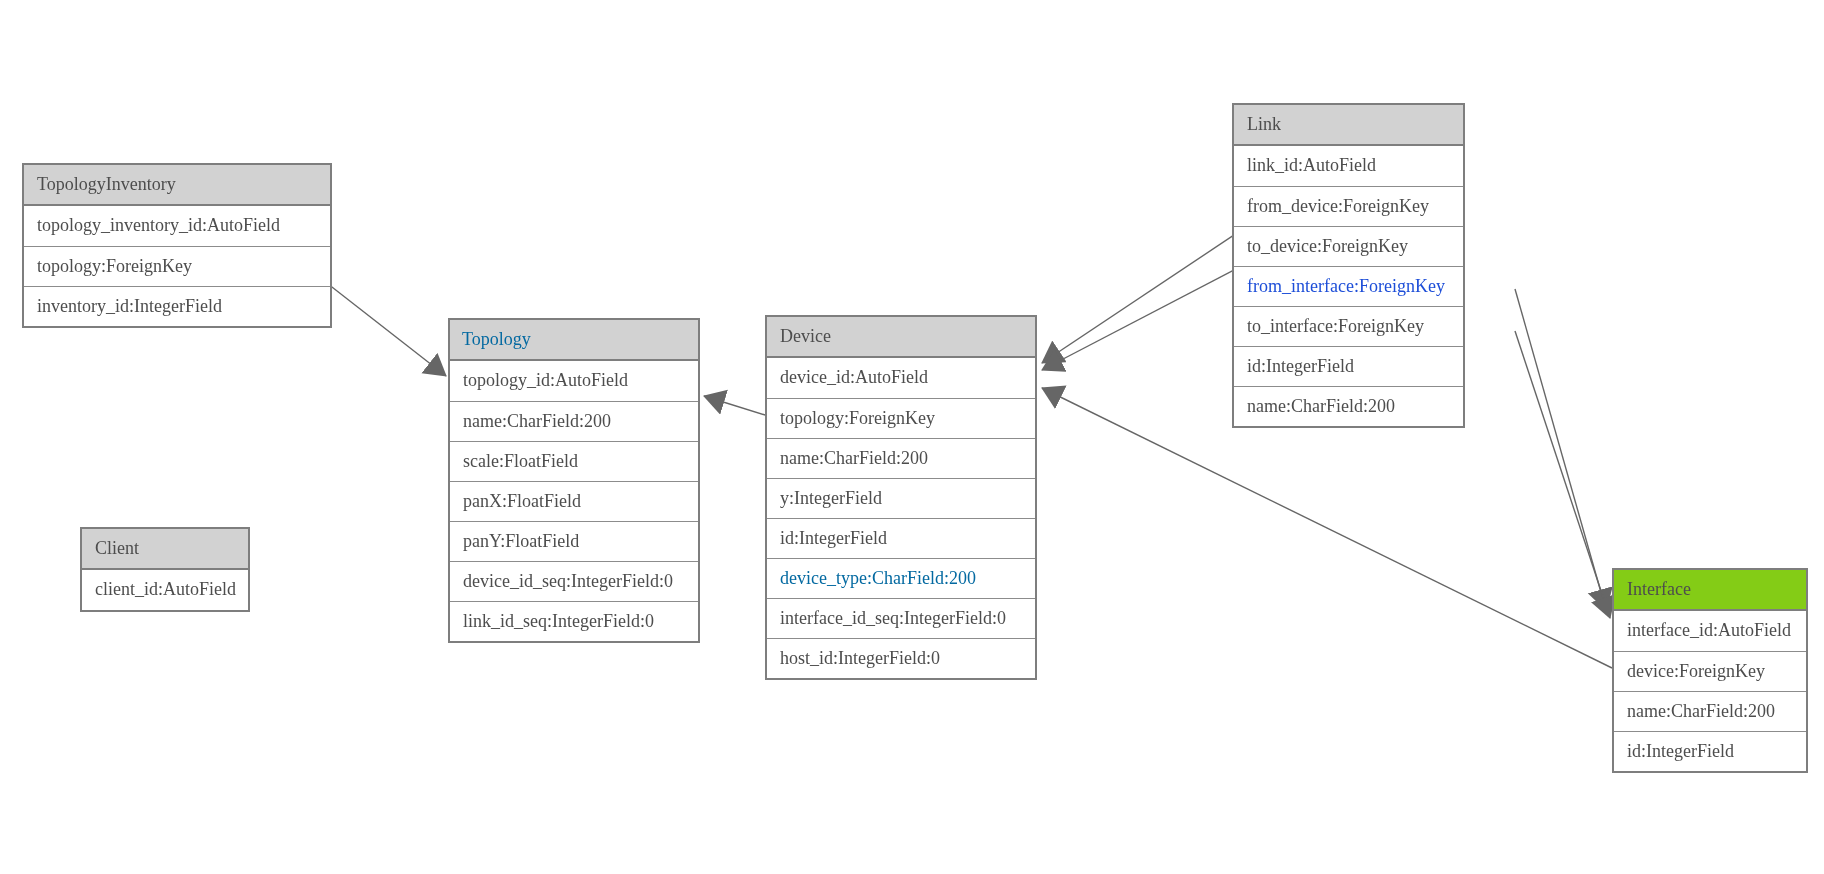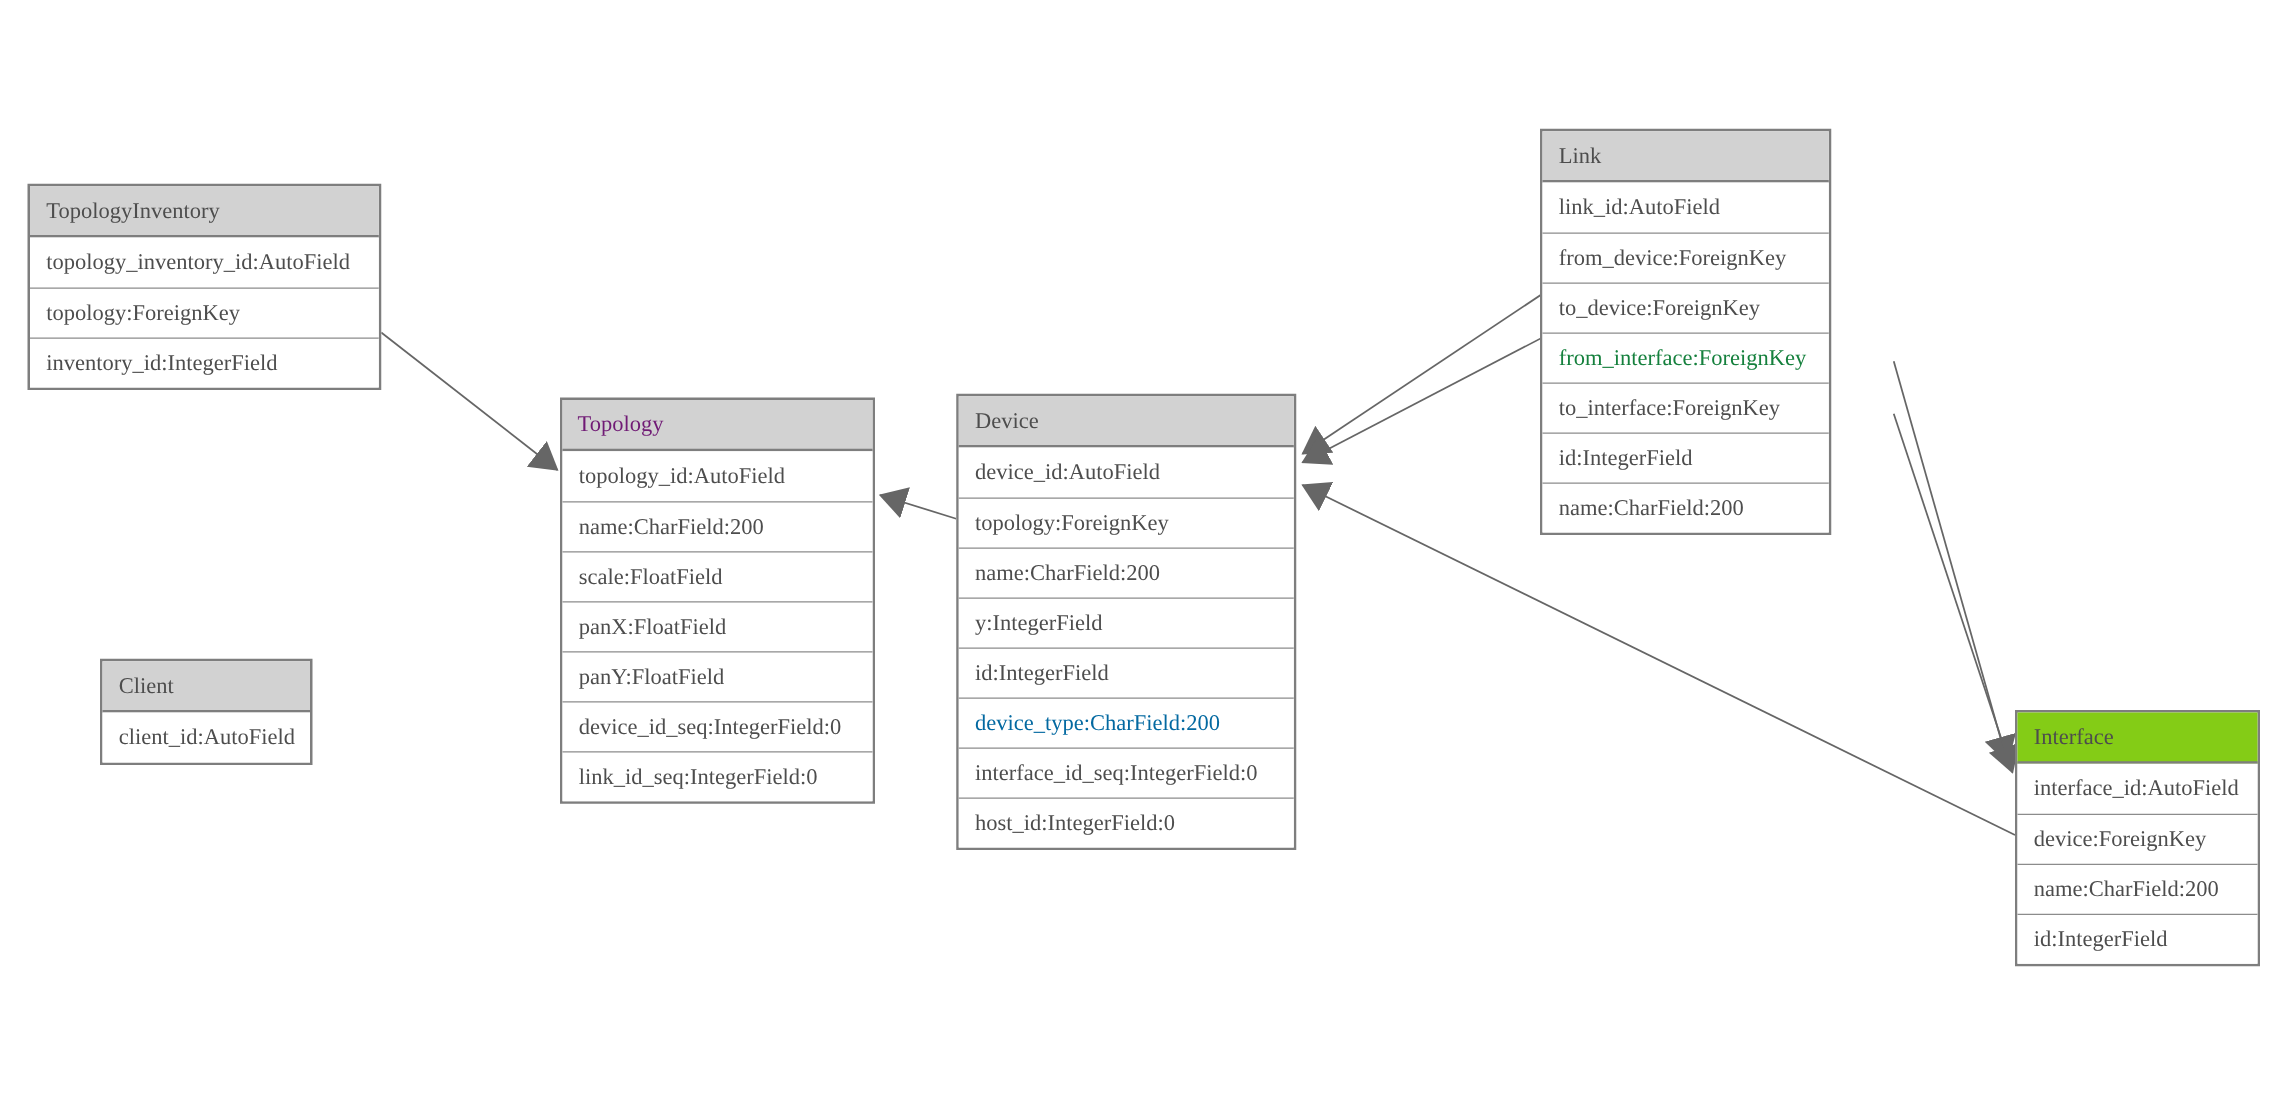--- a/index.html
+++ b/index.html
@@ -73,28 +73,28 @@
         <line class="connector" x1="305" y1="266" x2="446" y2="376" stroke="#666666" marker-end="url(#arrowhead)"></line>
         <line class="connector" x1="765" y1="415" x2="704" y2="396" stroke="#666666" marker-end="url(#arrowhead)"></line>
         <line class="connector" x1="1282" y1="203" x2="1042" y2="363" stroke="#666666" marker-end="url(#arrowhead)"></line>
         <line class="connector" x1="1282" y1="245" x2="1042" y2="370" stroke="#666666" marker-end="url(#arrowhead)"></line>
         <line class="connector" x1="1612" y1="668" x2="1042" y2="388" stroke="#666666" marker-end="url(#arrowhead)"></line>
         <line class="connector" x1="1515" y1="289" x2="1606" y2="610" stroke="#666666" marker-end="url(#arrowhead)"></line>
         <line class="connector" x1="1515" y1="331" x2="1610" y2="618" stroke="#666666" marker-end="url(#arrowhead)"></line>
       </g>
   </svg>
 
-<div class="entity-table" style="left: 22px; top: 147px; width: 283px; border-color: rgb(126, 126, 126);">
+<div class="entity-table" style="left: 22px; top: 163px; width: 310px; border-color: rgb(126, 126, 126);">
       <div class="table-header" style="background: rgb(210, 210, 210); color: rgb(77, 77, 77); border-color: rgb(126, 126, 126);">TopologyInventory</div>
       <div class="table-row" style="color: rgb(77, 77, 77);">topology_inventory_id:AutoField</div>
       <div class="table-row" style="color: rgb(77, 77, 77);">topology:ForeignKey</div>
       <div class="table-row" style="color: rgb(77, 77, 77);">inventory_id:IntegerField</div>
     </div>
     <div class="entity-table" style="left: 448px; top: 318px; width: 252px; border-color: rgb(126, 126, 126);">
-      <div class="table-header" style="background: rgb(210, 210, 210); color: #701a75; border-color: rgb(126, 126, 126); padding-left: 12px;">Topology</div>
+      <div class="table-header" style="background: rgb(210, 210, 210); color: #0369a1; border-color: rgb(126, 126, 126); padding-left: 12px;">Topology</div>
       <div class="table-row" style="color: rgb(77, 77, 77);">topology_id:AutoField</div>
       <div class="table-row" style="color: rgb(77, 77, 77);">name:CharField:200</div>
       <div class="table-row" style="color: rgb(77, 77, 77);">scale:FloatField</div>
       <div class="table-row" style="color: rgb(77, 77, 77);">panX:FloatField</div>
       <div class="table-row" style="color: rgb(77, 77, 77);">panY:FloatField</div>
       <div class="table-row" style="color: rgb(77, 77, 77);">device_id_seq:IntegerField:0</div>
       <div class="table-row" style="color: rgb(77, 77, 77);">link_id_seq:IntegerField:0</div>
     </div>
     <div class="entity-table" style="left: 80px; top: 527px; width: 170px; border-color: rgb(126, 126, 126);">
       <div class="table-header" style="background: rgb(210, 210, 210); color: rgb(77, 77, 77); border-color: rgb(126, 126, 126);">Client</div>
@@ -109,21 +109,21 @@
       <div class="table-row" style="color: rgb(77, 77, 77);">id:IntegerField</div>
       <div class="table-row" style="color: #0369a1;">device_type:CharField:200</div>
       <div class="table-row" style="color: rgb(77, 77, 77);">interface_id_seq:IntegerField:0</div>
       <div class="table-row" style="color: rgb(77, 77, 77);">host_id:IntegerField:0</div>
     </div>
     <div class="entity-table" style="left: 1232px; top: 103px; width: 233px; border-color: rgb(126, 126, 126);">
       <div class="table-header" style="background: rgb(210, 210, 210); color: rgb(77, 77, 77); border-color: rgb(126, 126, 126);">Link</div>
       <div class="table-row" style="color: rgb(77, 77, 77);">link_id:AutoField</div>
       <div class="table-row" style="color: rgb(77, 77, 77);">from_device:ForeignKey</div>
       <div class="table-row" style="color: rgb(77, 77, 77);">to_device:ForeignKey</div>
-      <div class="table-row" style="color: #15803d;">from_interface:ForeignKey</div>
+      <div class="table-row" style="color: #1d4ed8;">from_interface:ForeignKey</div>
       <div class="table-row" style="color: rgb(77, 77, 77);">to_interface:ForeignKey</div>
       <div class="table-row" style="color: rgb(77, 77, 77);">id:IntegerField</div>
       <div class="table-row" style="color: rgb(77, 77, 77);">name:CharField:200</div>
     </div>
     <div class="entity-table" style="left: 1612px; top: 568px; width: 196px; border-color: rgb(126, 126, 126);">
       <div class="table-header" style="background: #84cc16; color: rgb(77, 77, 77); border-color: rgb(126, 126, 126);">Interface</div>
       <div class="table-row" style="color: rgb(77, 77, 77);">interface_id:AutoField</div>
       <div class="table-row" style="color: rgb(77, 77, 77);">device:ForeignKey</div>
       <div class="table-row" style="color: rgb(77, 77, 77);">name:CharField:200</div>
       <div class="table-row" style="color: rgb(77, 77, 77);">id:IntegerField</div>

